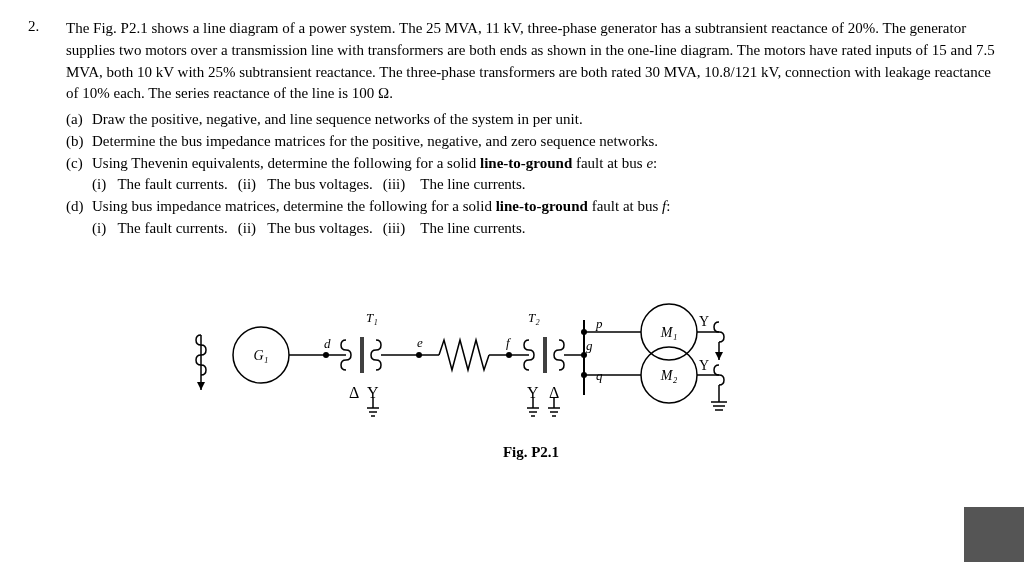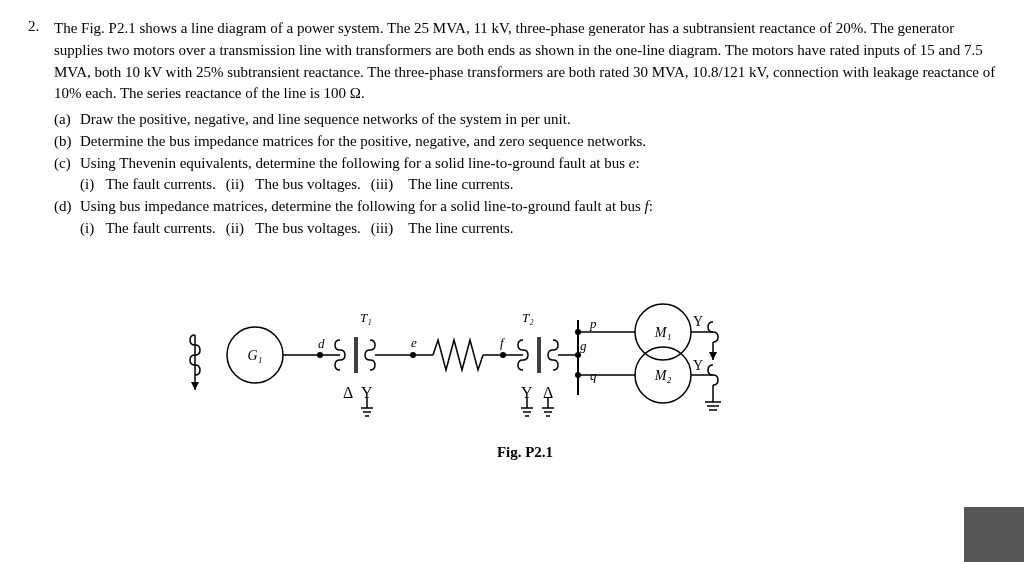--- a/index.html
+++ b/index.html
@@ -23,20 +23,21 @@
       display: flex;
       gap: 0;
     }
     .problem-number {
       min-width: 26px;
       font-size: 15px;
       padding-top: 0;
     }
     .problem-content {
       flex: 1;
+      margin-left: 12px;
     }
     .problem-text {
       line-height: 1.45;
       margin-bottom: 4px;
     }
     .sub-list {
       list-style: none;
       padding-left: 0;
       margin: 0;
     }
@@ -54,21 +55,21 @@
     .sub-sub-list {
       display: flex;
       flex-wrap: wrap;
       gap: 0 10px;
       margin-top: 0;
     }
     .sub-sub-item {
       display: flex;
       gap: 4px;
     }
-    .bold { font-weight: normal; }
+    .bold { font-weight: bold; }
     
     .diagram-area {
       margin-top: 10px;
       display: flex;
       flex-direction: column;
       align-items: center;
       position: relative;
     }
     .diagram-svg {
       display: block;

